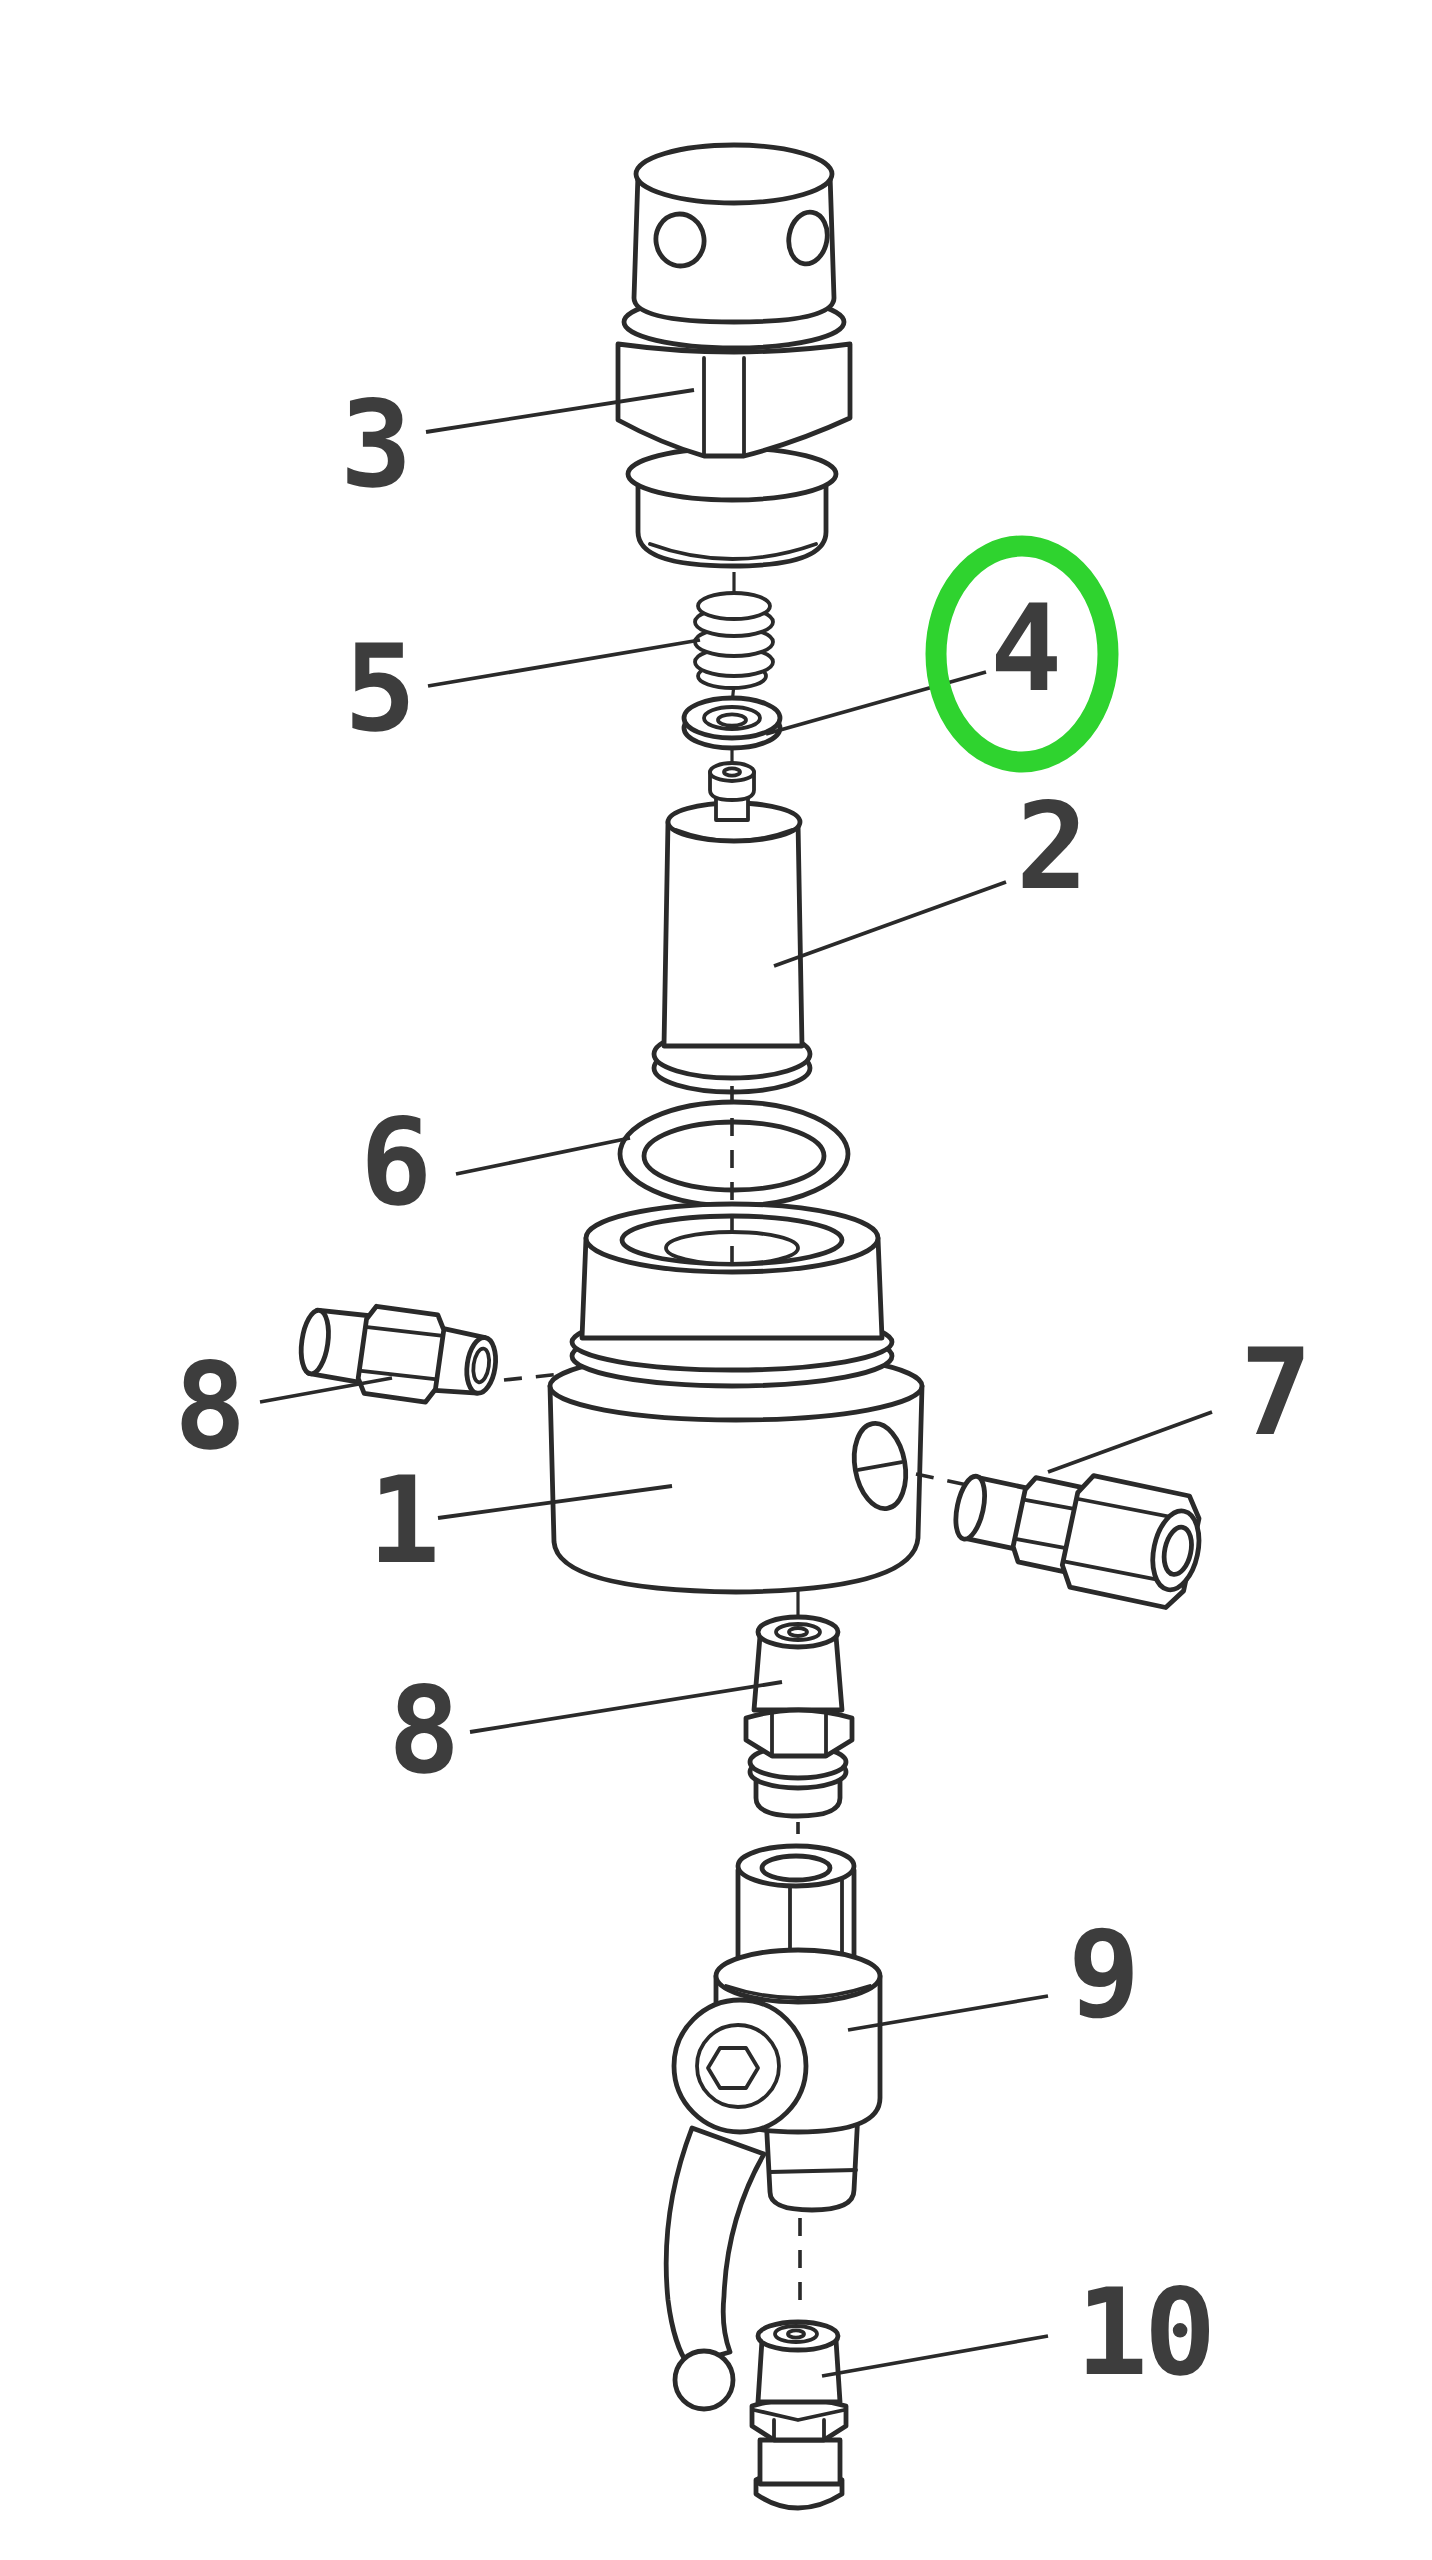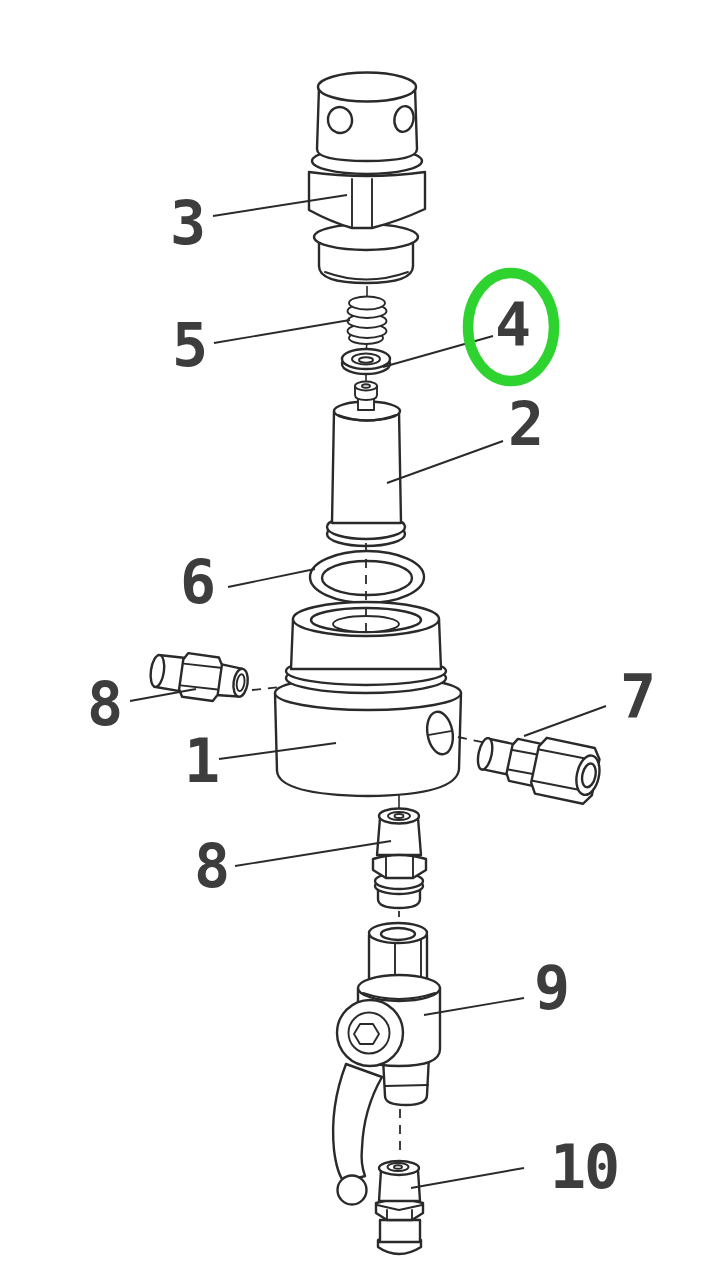--- a/index.html
+++ b/index.html
@@ -191,15 +191,15 @@
 <span class="callout" style="left:187px;top:223px">3</span>
 <span class="callout" style="left:189px;top:345px">5</span>
 <span class="callout" style="left:512px;top:325px">4</span>
 <span class="callout" style="left:525px;top:424px">2</span>
 <span class="callout" style="left:197px;top:582px">6</span>
 <span class="callout" style="left:201px;top:761px">1</span>
 <span class="callout" style="left:104px;top:704px">8</span>
 <span class="callout" style="left:637px;top:697px">7</span>
 <span class="callout" style="left:211px;top:866px">8</span>
 <span class="callout" style="left:551px;top:988px">9</span>
-<span class="callout" style="left:584px;top:1167px">10</span>
+<span class="callout" style="left:572px;top:1167px">10</span>
 
 </div>
 
 </body></html>

